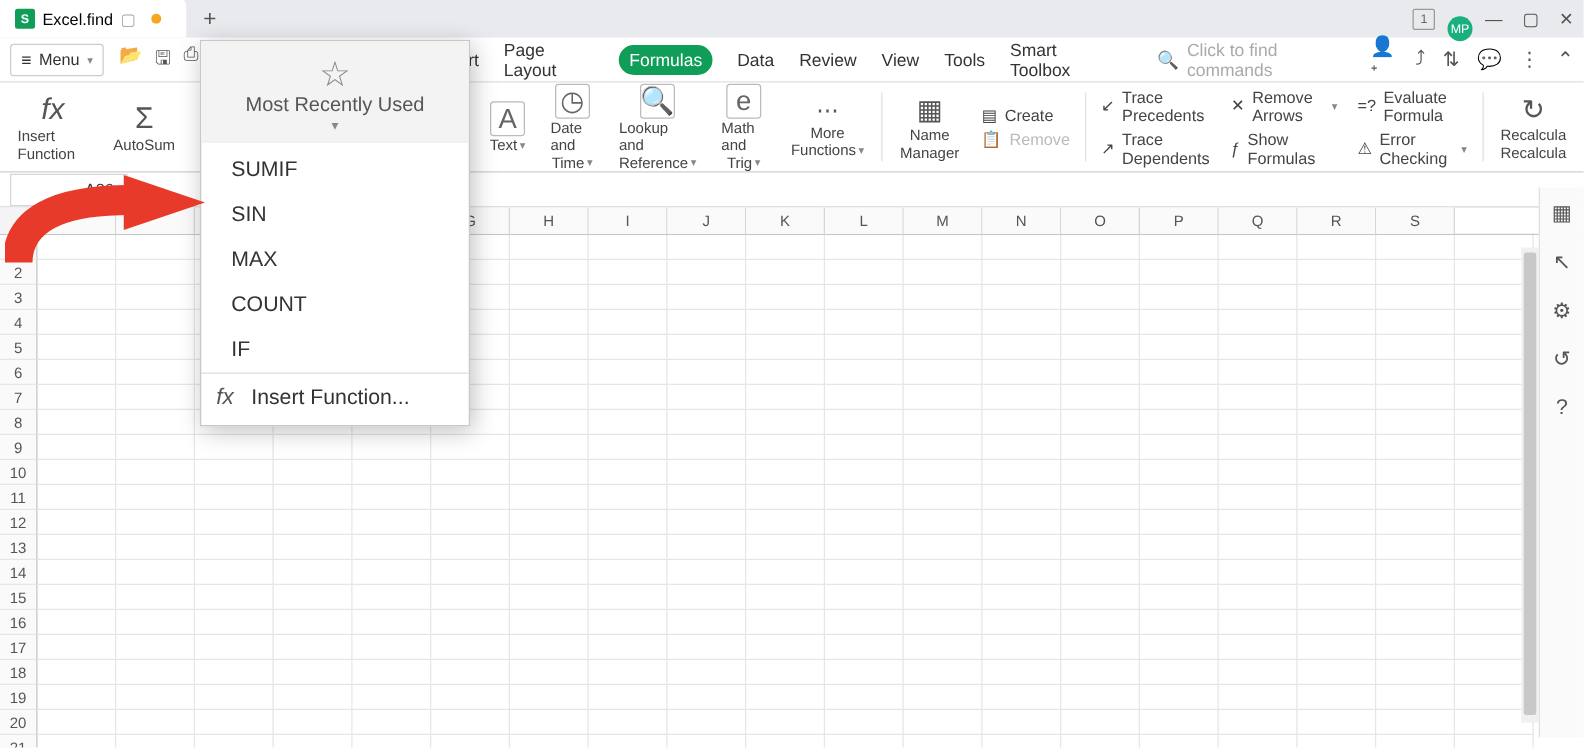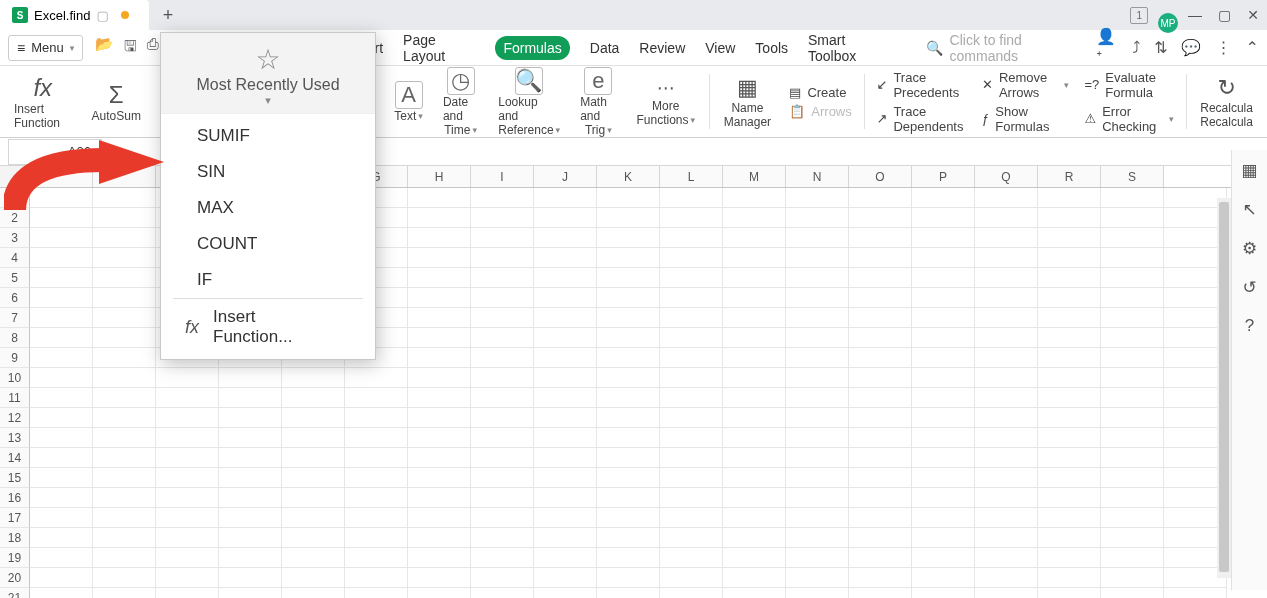--- a/index.html
+++ b/index.html
@@ -42,21 +42,21 @@
     .col-head { width: 63px; border-right: 1px solid #d6d6d6; display: flex; align-items: center; justify-content: center; font-size: 12px; color: #555; background: #fafafa; }
     .grid { display: flex; }
     .row-heads { display: flex; flex-direction: column; }
     .row-head { width: 30px; height: 20px; border-right: 1px solid #c6c6c6; border-bottom: 1px solid #e6e6e6; display: flex; align-items: center; justify-content: center; font-size: 12px; color: #555; background: #fafafa; }
     .cells { position: relative; }
     .cell-row { display: flex; }
     .cell { width: 63px; height: 20px; border-right: 1px solid #e6e6e6; border-bottom: 1px solid #e6e6e6; }
     .dropdown { position: absolute; left: 160px; top: 32px; width: 216px; background: #fff; border: 1px solid #c8c8c8; box-shadow: 2px 4px 18px rgba(0,0,0,0.25); z-index: 50; }
     .dropdown-header { background: #f3f3f3; display: flex; flex-direction: column; align-items: center; padding: 10px 8px 6px; border-bottom: 1px solid #eee; }
     .star-icon { font-size: 28px; color: #888; }
-    .dropdown-body { padding: 4px 12px; }
+    .dropdown-body { padding: 4px 0; }
     .dd-item { padding: 8px 24px; font-size: 17px; color: #333; cursor: pointer; }
     .dd-sep { border-top: 1px solid #ddd; }
     .dd-item.fx { display: flex; gap: 14px; align-items: center; padding-left: 12px; }
     .fx-sym { font-style: italic; font-size: 18px; color: #555; }
     .arrow-pointer { position: absolute; left: 4px; top: 140px; z-index: 60; }
     .arrow-pointer svg { width: 160px; height: 90px; }
     .right-sidebar { position: absolute; right: 0; top: 150px; width: 36px; display: flex; flex-direction: column; gap: 18px; align-items: center; color: #555; font-size: 17px; padding-top: 10px; border-left: 1px solid #e0e0e0; height: 440px; background: #fafafa; }
     .right-sidebar span { cursor: pointer; }
     .scrollbar { position: absolute; right: 36px; top: 198px; width: 14px; height: 380px; background: #f0f0f0; }
     .scroll-thumb { width: 10px; height: 370px; background: #c8c8c8; margin: 4px auto; border-radius: 2px; }
@@ -193,21 +193,21 @@
     <span class="label-sm">Name</span>
     <span class="label-sm">Manager</span>
   </div>
   <div class="ribbon-group-sm">
     <div class="ribbon-row">
         <span>▤</span>
         <span>Create</span>
       </div>
     <div class="ribbon-row disabled">
         <span>📋</span>
-        <span>Arrows</span>
+        <span>Remove</span>
       </div>
   </div>
   <div class="sep"></div>
   <div class="ribbon-group-sm">
     <div class="ribbon-row">
         <span>↙</span>
         <span>Trace Precedents</span>
       </div>
     <div class="ribbon-row">
         <span>↗</span>

